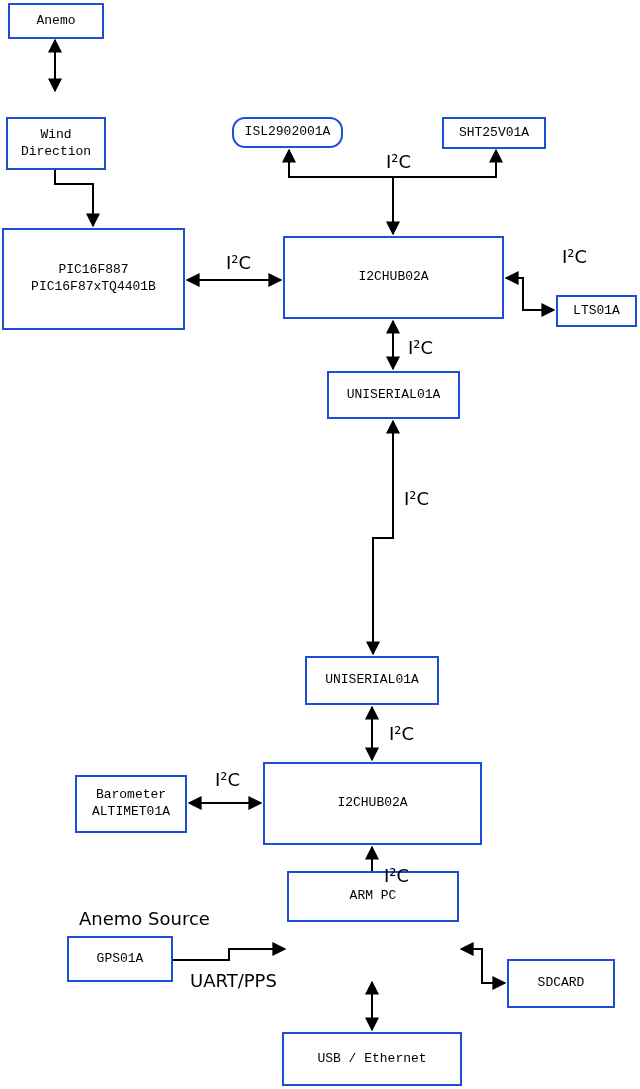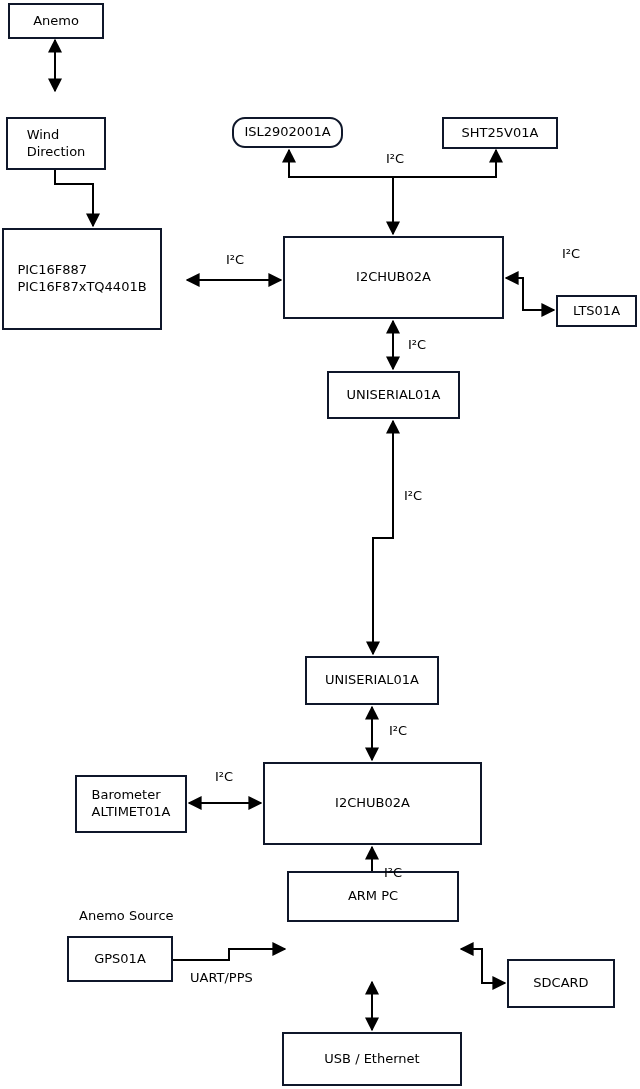--- a/index.html
+++ b/index.html
@@ -12,42 +12,44 @@
     color:#000000;
     overflow:hidden;
   }
   .wires{
     position:absolute;
     left:0;top:0;width:640px;height:1089px;
   }
   .node{
     position:absolute;
     box-sizing:border-box;
-    border:2px solid #0f172a;
+    border:2px solid #1d4ed8;
     background:#ffffff;
     display:flex;
     align-items:center;
     justify-content:center;
+    text-align:center;
     font-size:13px;
     line-height:1.3;
     white-space:pre-line;
+    font-family:Liberation Mono, monospace;
   }
   .edge-label{
     position:absolute;
-    font-size:13px;
+    font-size:18px;
     line-height:1.2;
     white-space:nowrap;
     background:transparent;
   }
   
   #n-anemo       {left:8px;  top:3px;   width:96px;  height:36px;}
   #n-wind        {left:6px;  top:93px;  width:100px; height:53px;margin-top:24px;}
-  #n-pic         {left:2px;  top:228px; width:160px; height:102px;}
+  #n-pic         {left:2px;  top:228px; width:183px; height:102px;}
   #n-isl         {left:232px;top:117px; width:111px; height:31px;border-radius:13px;}
-  #n-sht         {left:442px;top:117px; width:116px; height:32px;}
+  #n-sht         {left:442px;top:117px; width:104px; height:32px;}
   #n-hub1        {left:283px;top:236px; width:221px; height:83px;}
   #n-lts         {left:556px;top:295px; width:81px;  height:32px;}
   #n-uni1        {left:327px;top:371px; width:133px; height:48px;}
   #n-uni2        {left:305px;top:656px; width:134px; height:49px;}
   #n-hub2        {left:263px;top:762px; width:219px; height:83px;}
   #n-baro        {left:75px; top:775px; width:112px; height:58px;}
   #n-arm         {left:287px;top:871px; width:172px; height:51px;}
   #n-gps         {left:67px; top:936px; width:106px; height:46px;}
   #n-sdcard      {left:507px;top:959px; width:108px; height:49px;}
   #n-usb         {left:282px;top:1032px;width:180px; height:54px;}

